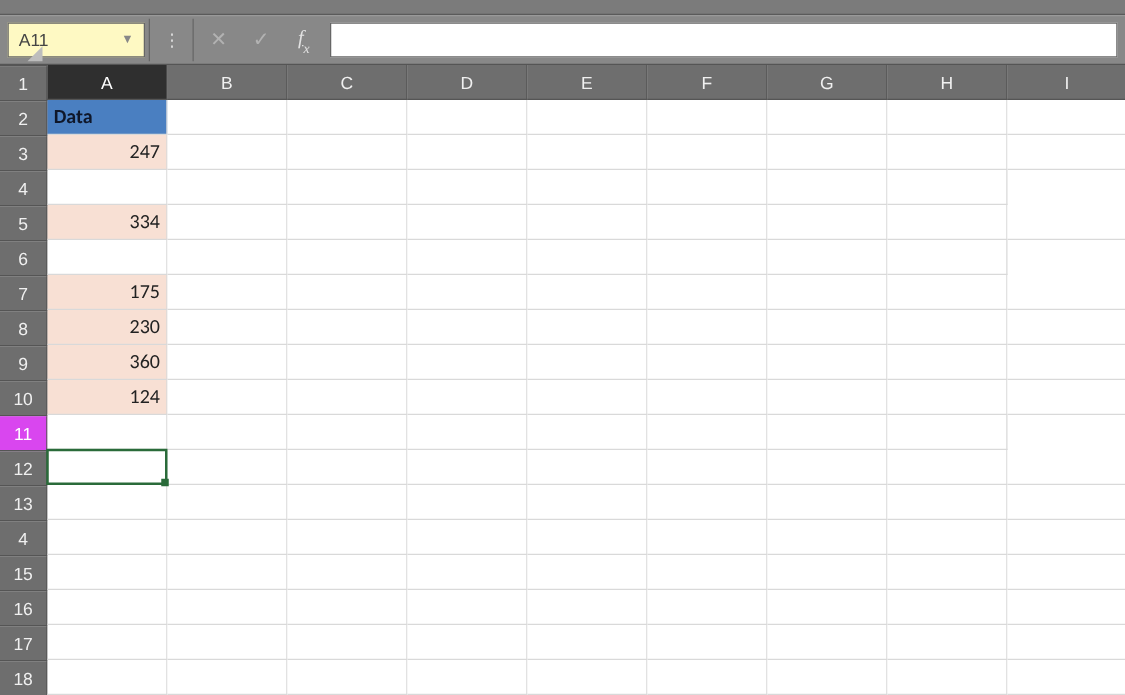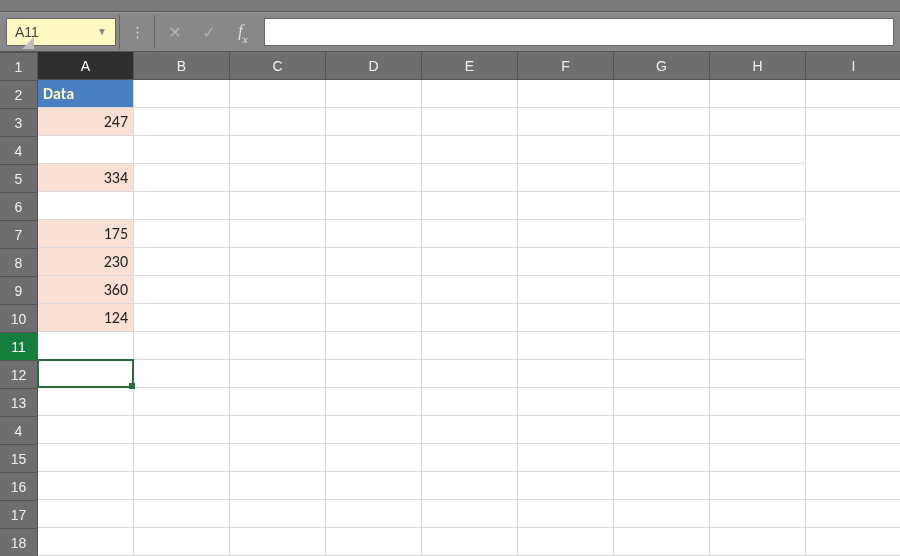--- a/index.html
+++ b/index.html
@@ -136,21 +136,21 @@
     background:#6e6e6e;
     color:#f0f0f0;
     display:flex;
     align-items:center;
     justify-content:center;
     border-right:1px solid #555;
     border-bottom:1px solid #555;
     font-size:14px;
   }
   .row-head.selected{
-    background:#15803d;
+    background:#d946ef;
     color:#ffffff;
   }
 
   .grid{
     position:relative;
   }
   .row{
     display:flex;
     height:28px;
   }
@@ -163,21 +163,21 @@
     display:flex;
     align-items:center;
     justify-content:flex-end;
     font-family:"Calibri","Segoe UI",Arial,sans-serif;
     font-size:16px;
     color:#222;
     background:#ffffff;
   }
   .cell.header-blue{
     background:#4a7fc1;
-    color:#fef9c3;
+    color:#0f172a;
     font-weight:bold;
     justify-content:flex-start;
   }
   .cell.peach{ background:#f8e0d4; }
   .cell.green{ background:#d1ead1; }
 
   .active-cell-border{
     position:absolute;
     border:2px solid #2a6b3a;
     pointer-events:none;

